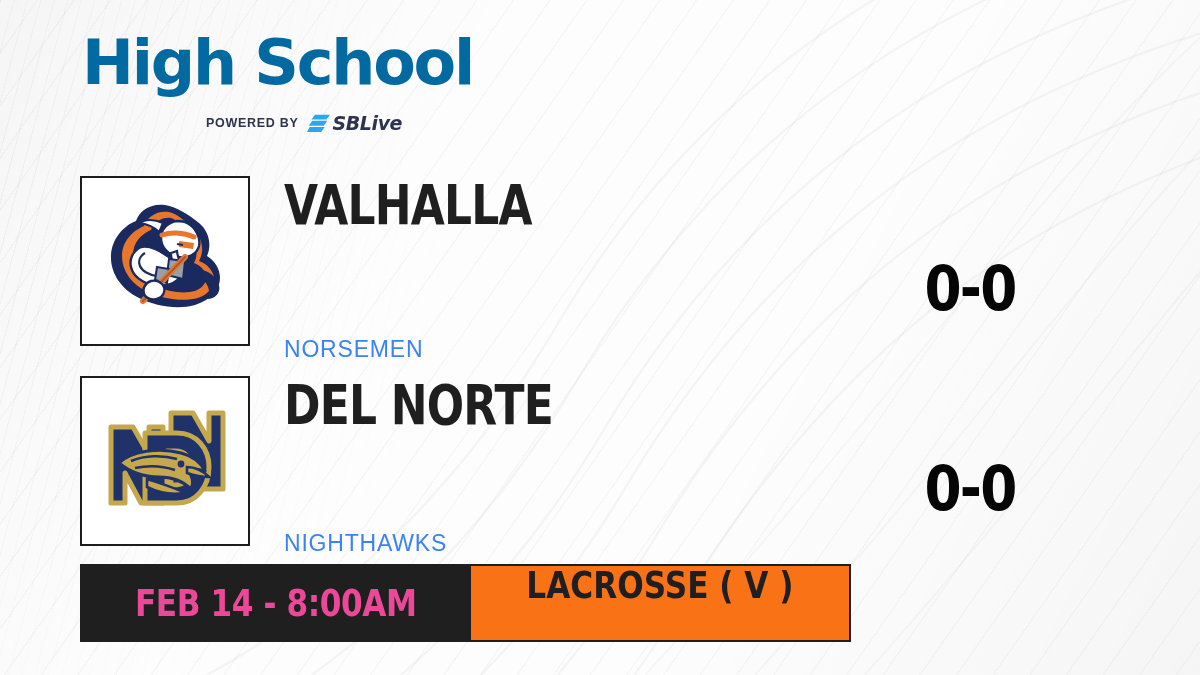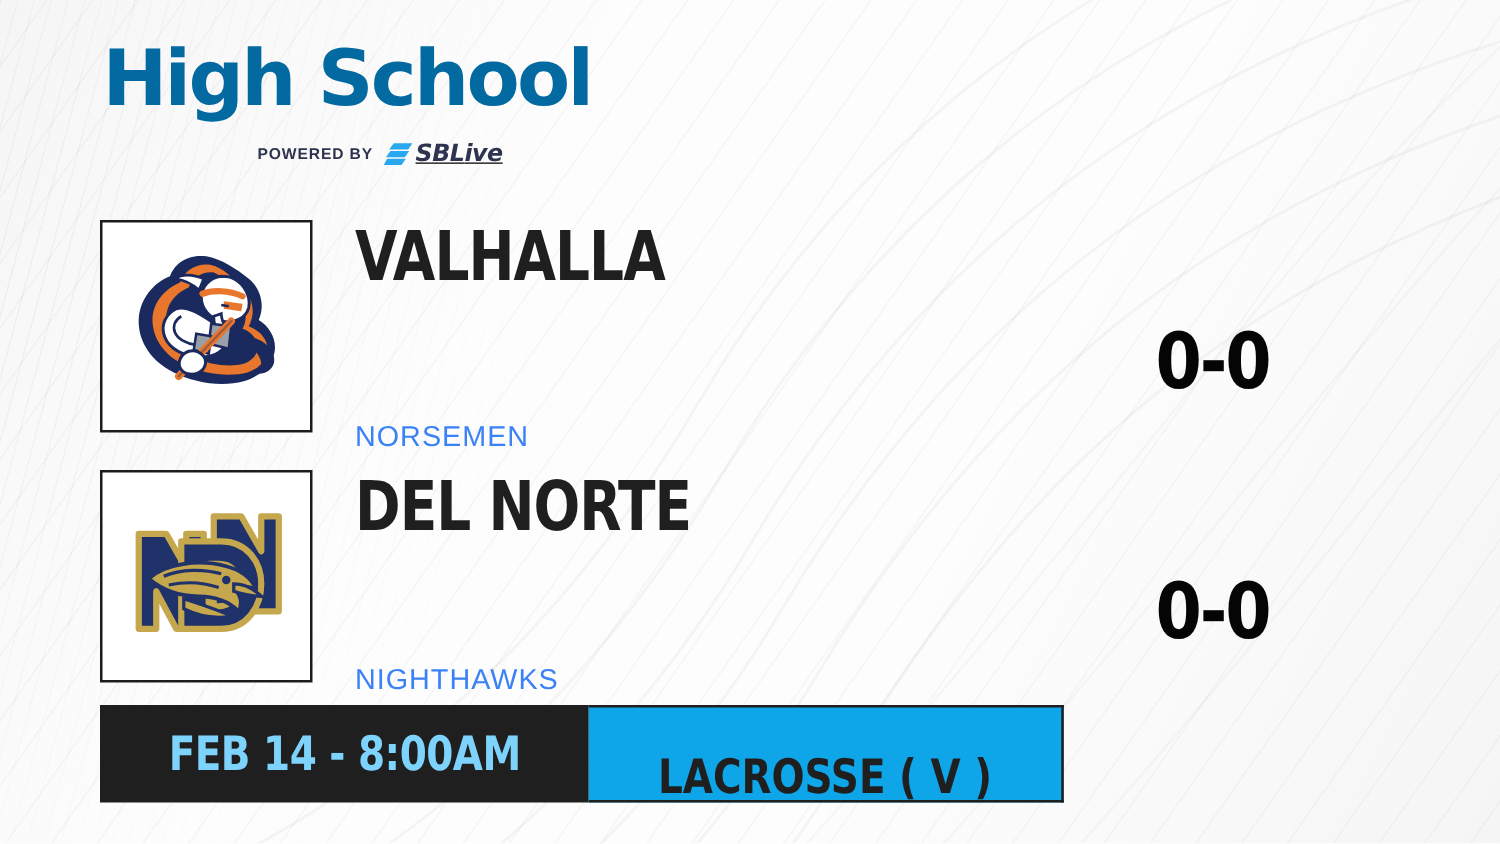--- a/index.html
+++ b/index.html
@@ -81,21 +81,21 @@
     margin-top:20px; margin-left:124px;
     height:18px;
   }
   .powered-label {
     font-family:"Liberation Sans", sans-serif;
     font-weight:700;
     font-size:12.5px;
     letter-spacing:0.7px;
     color:#2e3350;
   }
-  .sblive { display:flex; margin-left:9px;text-decoration:underline; }
+  .sblive { display:flex; margin-left:9px; }
   .sblive-mark { width:23px; height:19px; margin-right:2px; }
   .sblive-text {
     font-family:"DejaVu Sans", sans-serif;
     font-size:19px;
     font-weight:700;
     font-style:italic;
     color:#2e3350;
     letter-spacing:-0.4px;
     line-height:1;
   }
@@ -159,40 +159,40 @@
 
   
   .info-bar {
     position:absolute;
     left:80px; top:564px;
     height:78px;
     display:flex;
   }
   .info-datetime {
     background:#1f1f1f;
-    color:#7dd3fc;
+    color:#ec4899;
     display:flex; align-items:center; justify-content:center;
     padding:0 24px;
     min-width:348px;
   }
   .info-datetime span {
     font-family:"DejaVu Sans", sans-serif;
     font-weight:700;
     font-size:38px;
     letter-spacing:-0.5px;
     line-height:1;
     white-space:nowrap;
     transform:scaleX(0.82);
   }
   .info-sport {
-    background:#0ea5e9;
+    background:#f97316;
     border:2px solid #1f1f1f;
     border-left:none;
     color:#1f1f1f;
-    display:flex; align-items:flex-end; justify-content:center;
+    display:flex; align-items:flex-start; justify-content:center;
     padding:0 26px;
     min-width:320px;
   }
   .info-sport span {
     font-family:"DejaVu Sans", sans-serif;
     font-weight:700;
     font-size:38px;
     letter-spacing:0px;
     line-height:1;
     white-space:nowrap;

